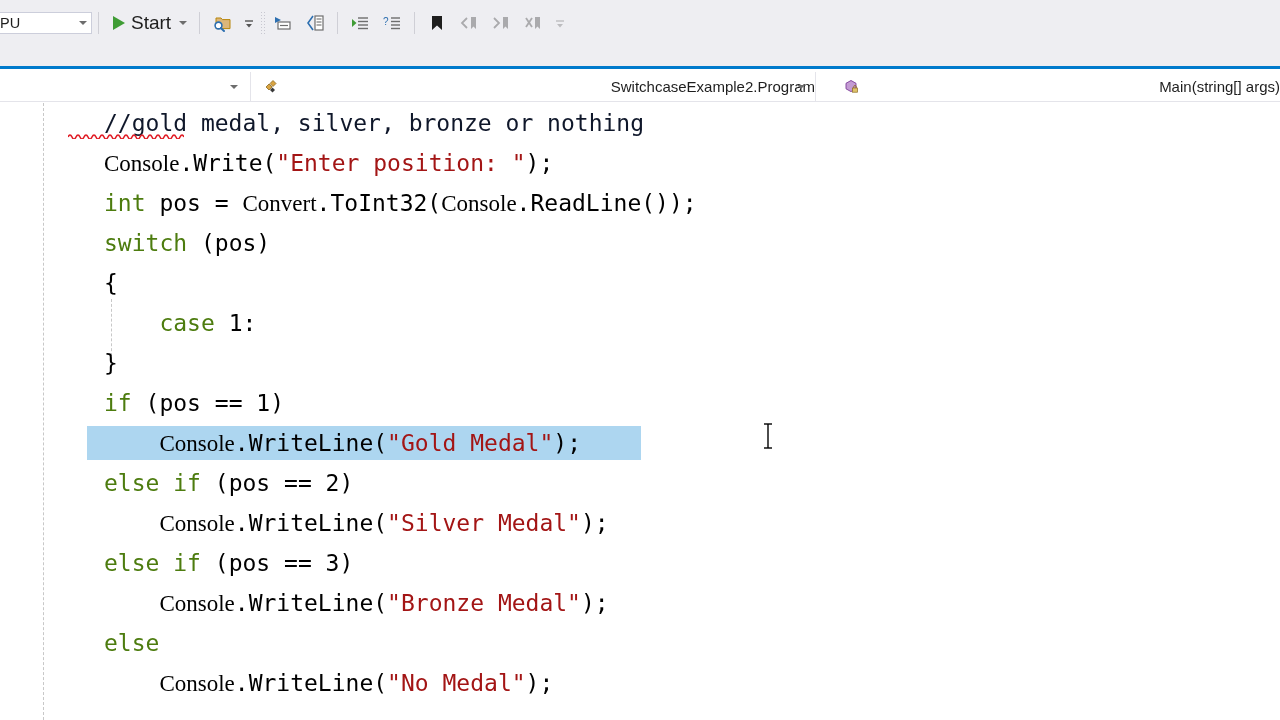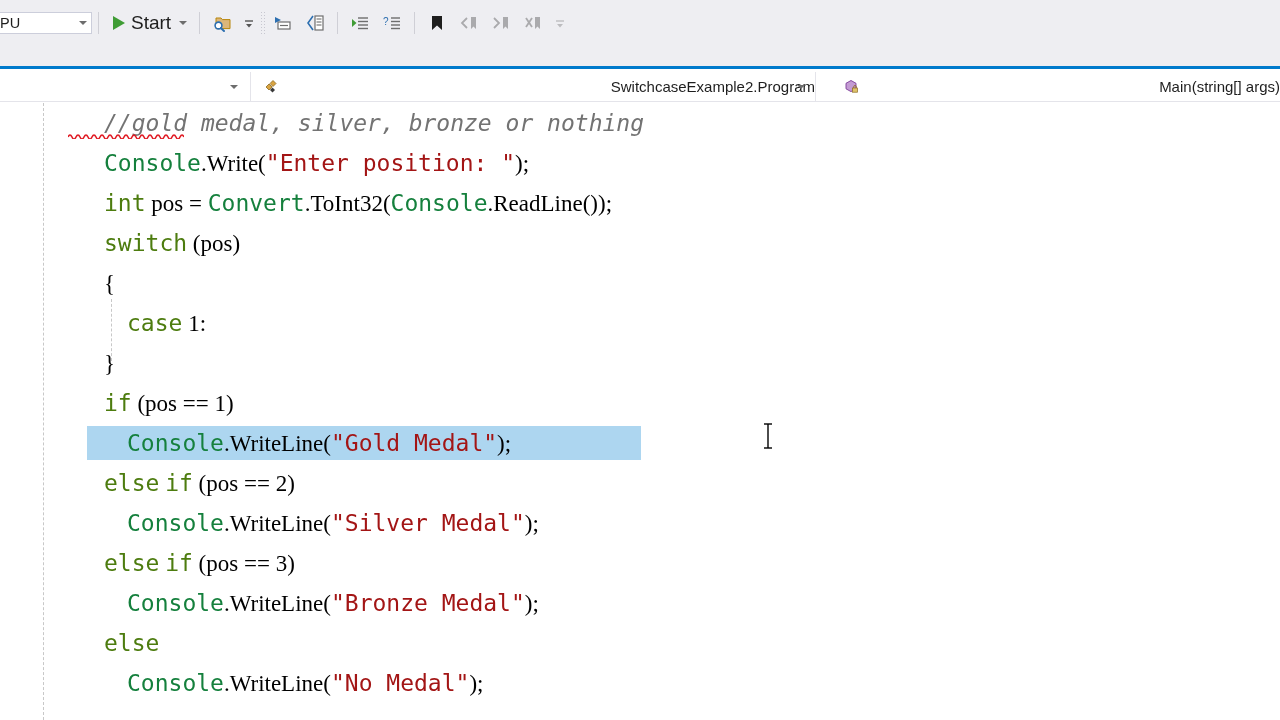--- a/index.html
+++ b/index.html
@@ -193,25 +193,25 @@
     line-height: 40px;
     white-space: pre;
     color: #000000;
   }
   .code .ln {
     height: 40px;
     display: block;
     position: relative;
   }
 
-  .t-comment { color: #737373; font-style: italic; }
+  .t-comment { color: #0f172a; }
   .t-key     { color: #4d7c0f; }
-  .t-type    { color: #15803d; }
+  .t-type    { color: #000000; font-family: Liberation Serif, serif; }
   .t-str     { color: #a31515; }
-  .t-plain   { color: #000000; font-family: Liberation Serif, serif; }
+  .t-plain   { color: #000000; }
 
   .sel-line .sel-bg {
     position: absolute;
     left: -17px;
     top: 3px;
     width: 554px;
     height: 34px;
     background: #add6f0;
     z-index: 0;
   }

